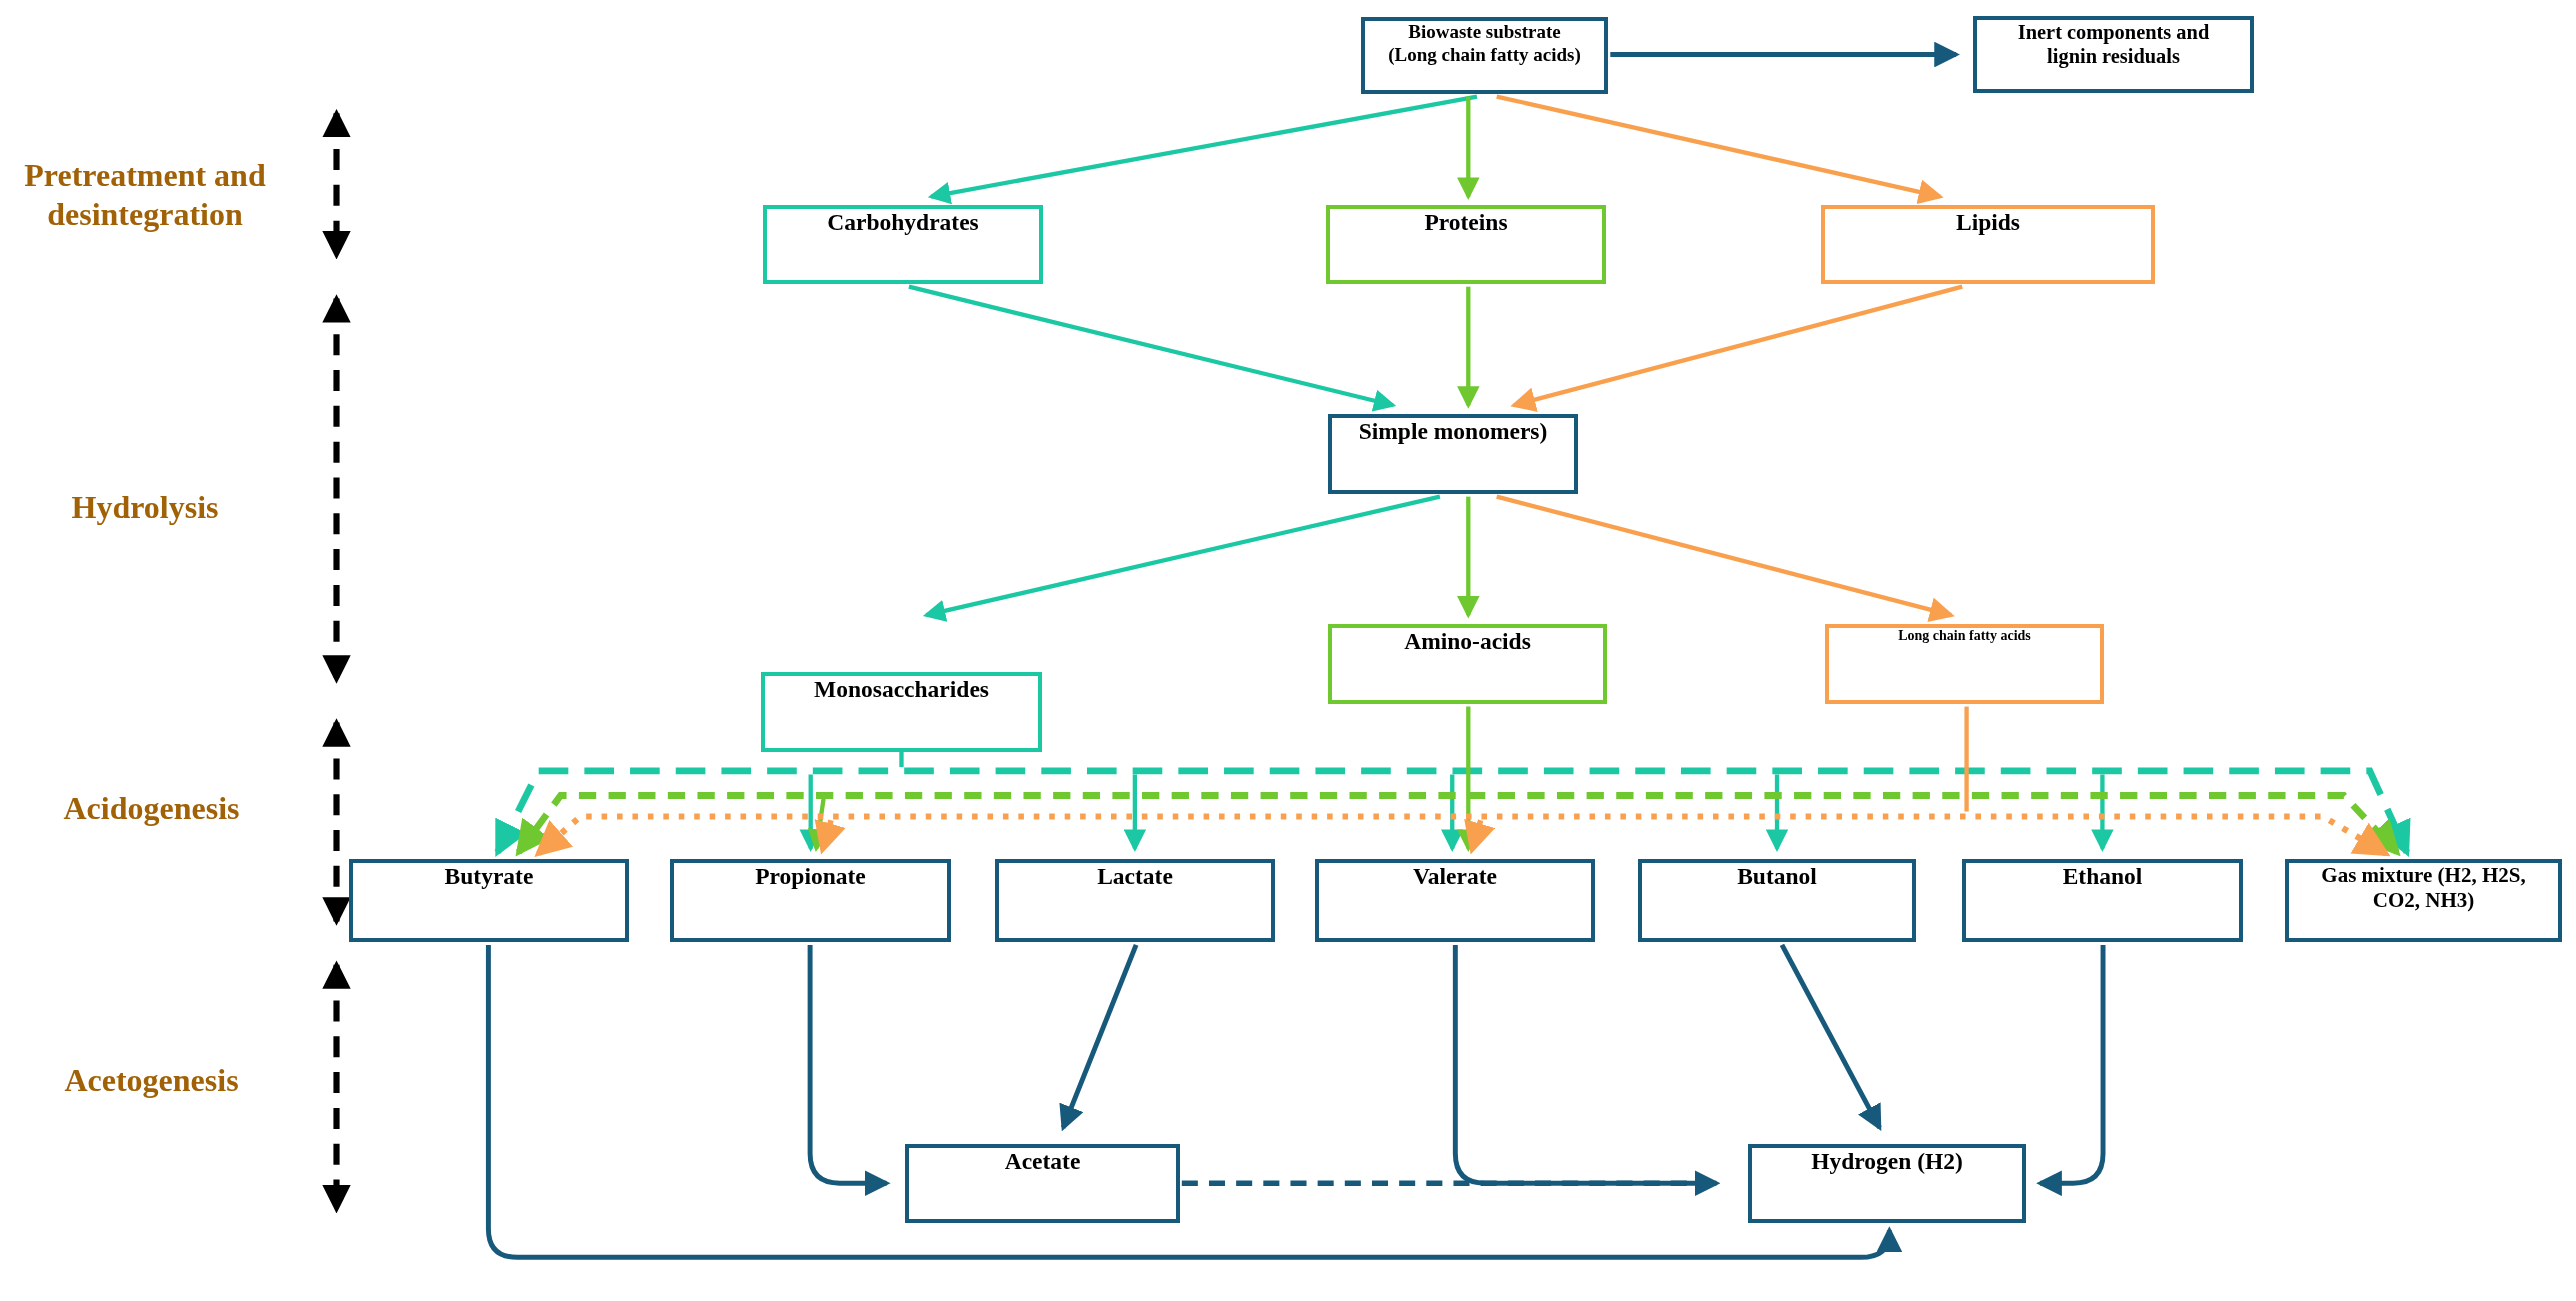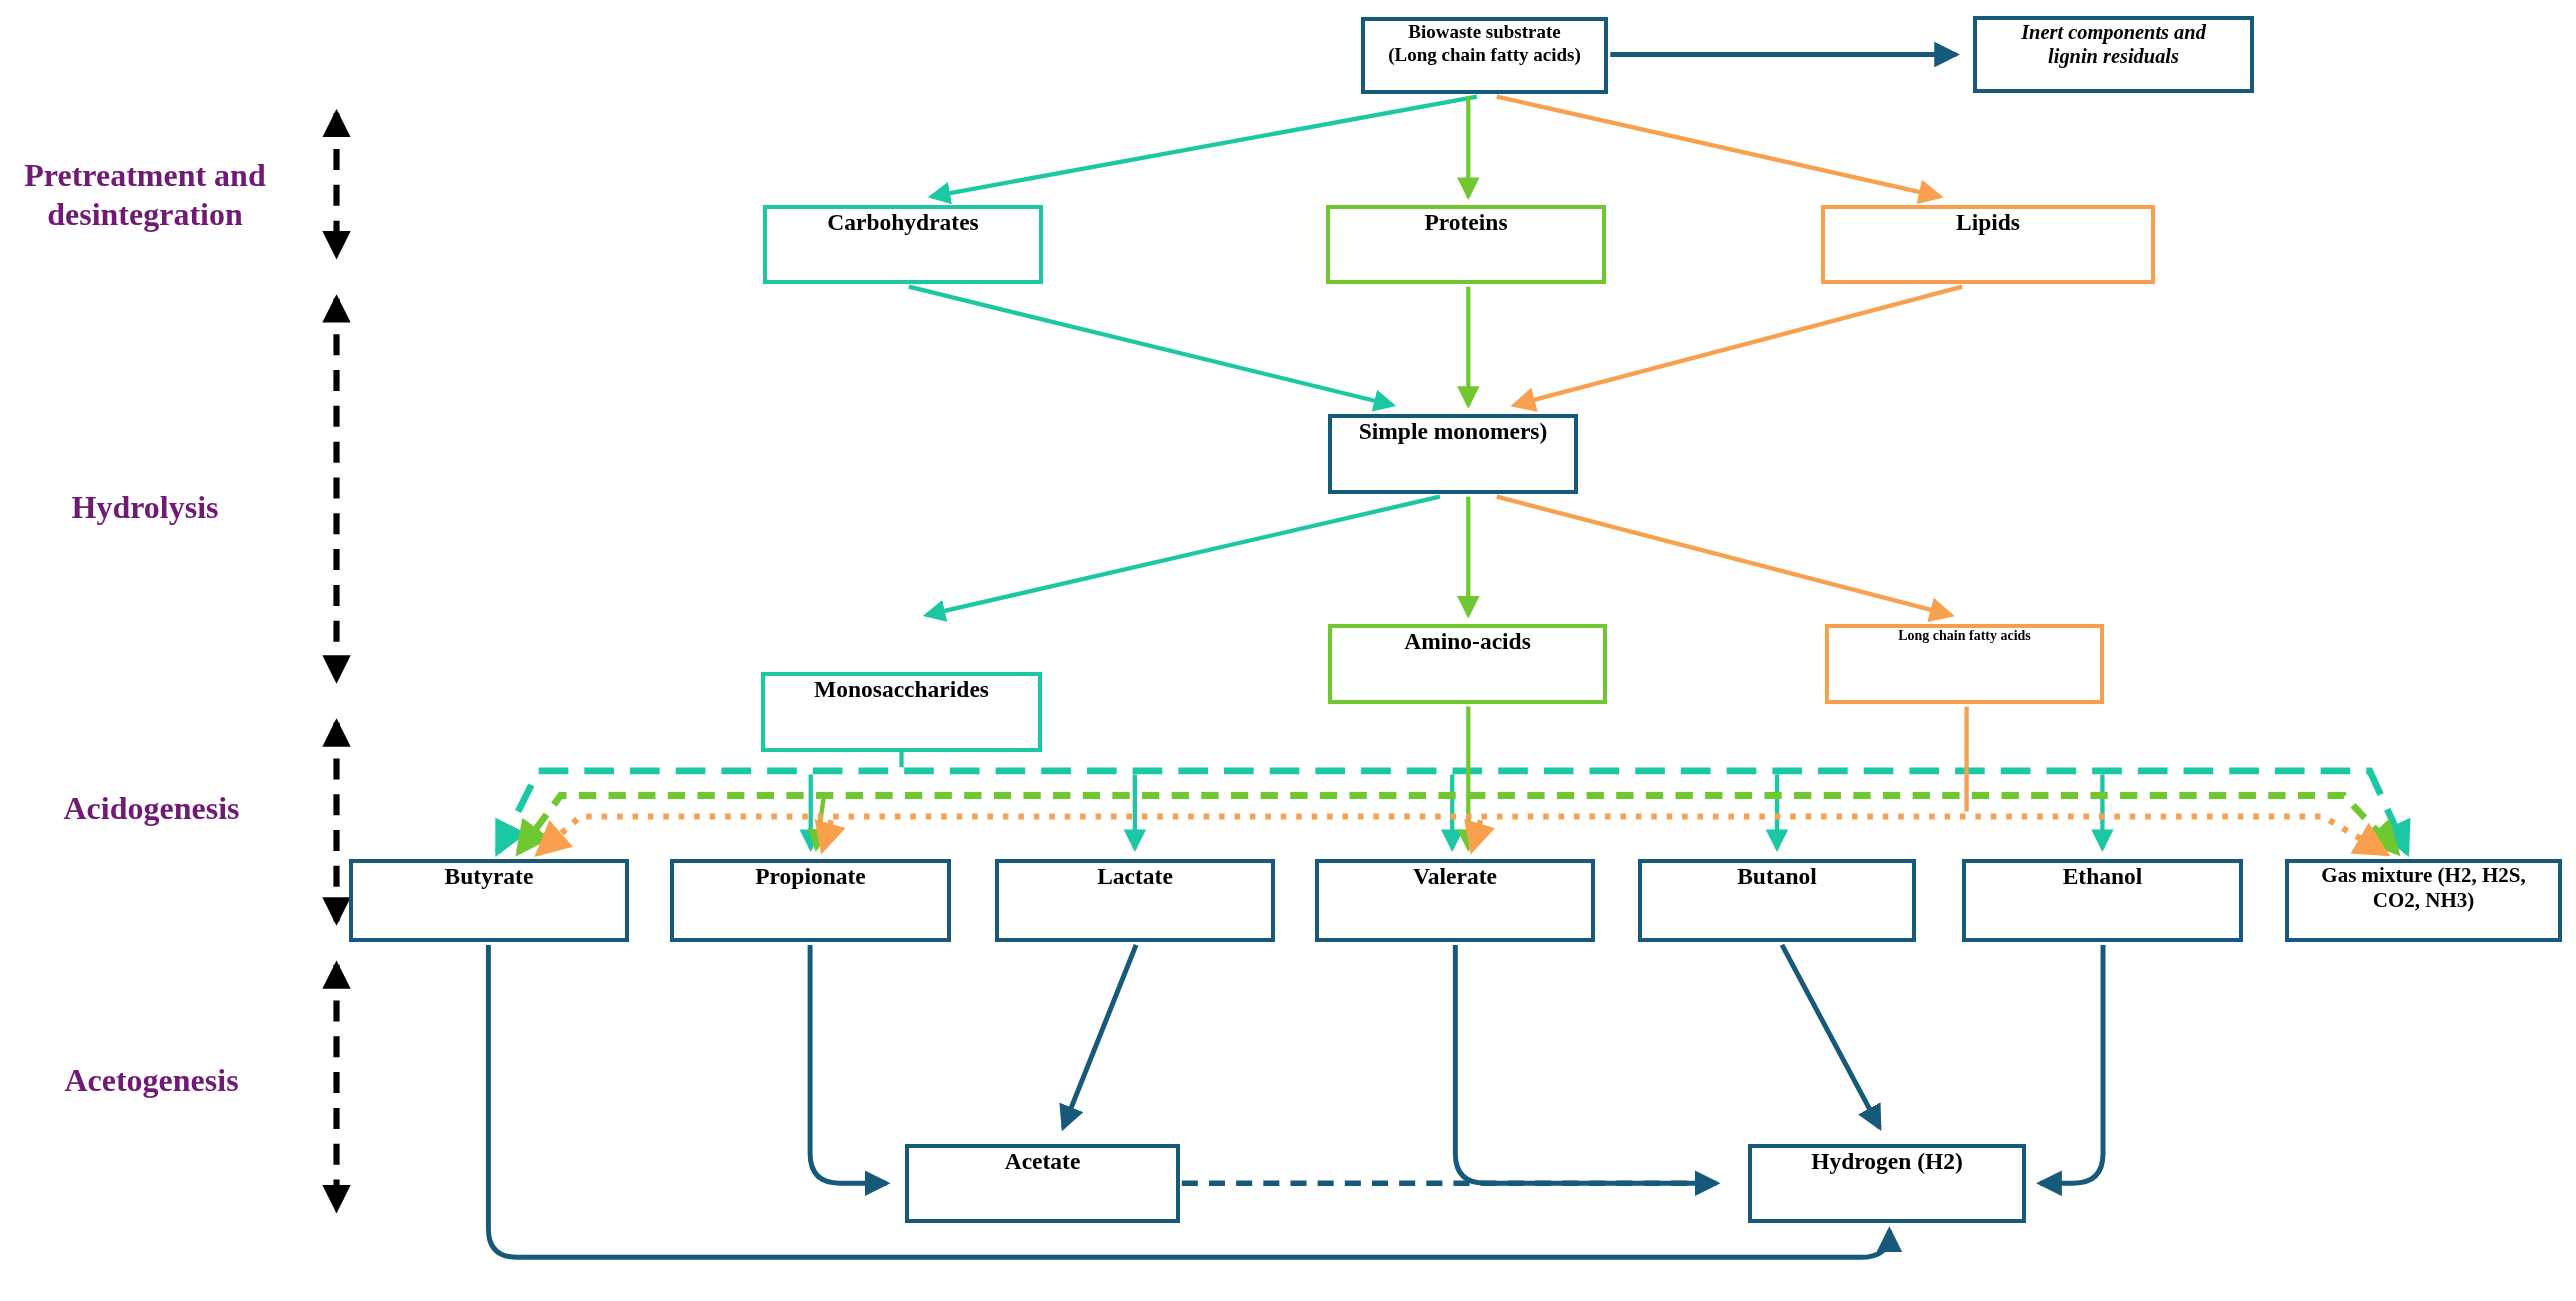--- a/index.html
+++ b/index.html
@@ -19,26 +19,26 @@
     position:absolute;background:#ffffff;
     display:flex;flex-direction:column;align-items:center;justify-content:flex-start;
     text-align:center;font-weight:700;font-size:23.5px;color:#000;line-height:1.18;
     box-sizing:border-box;
   }
   .b-blue{border:4.3px solid var(--blue);}
   .b-teal{border:4.3px solid var(--teal);}
   .b-green{border:4.3px solid var(--green);}
   .b-orange{border:4.3px solid var(--orange);}
   .stage-label{
-    position:absolute;text-align:center;font-weight:700;font-size:32px;color:#701a75;
+    position:absolute;text-align:center;font-weight:700;font-size:32px;color:#a16207;
     line-height:1.22;
   }
   
   #box-biowaste{left:1361px;top:17.3px;width:247px;height:77px;font-size:19px;}
-  #box-inert{left:1973px;top:16px;width:281px;height:77px;font-size:20.4px;font-style:italic;}
+  #box-inert{left:1973px;top:16px;width:281px;height:77px;font-size:20.4px;}
   #box-carbohydrates{left:763px;top:205px;width:280px;height:79px;}
   #box-proteins{left:1326px;top:205px;width:280px;height:79px;}
   #box-lipids{left:1821px;top:205px;width:334px;height:79px;}
   #box-monomers{left:1328px;top:414px;width:250px;height:80px;}
   #box-monosaccharides{left:761px;top:624px;width:281px;height:80px;margin-top:48px;}
   #box-amino{left:1328px;top:624px;width:279px;height:80px;}
   #box-lcfa{left:1825px;top:624px;width:279px;height:80px;font-size:14px;}
   #box-butyrate{left:349px;top:859px;width:280px;height:83px;}
   #box-propionate{left:670px;top:859px;width:281px;height:83px;}
   #box-lactate{left:995px;top:859px;width:280px;height:83px;}

